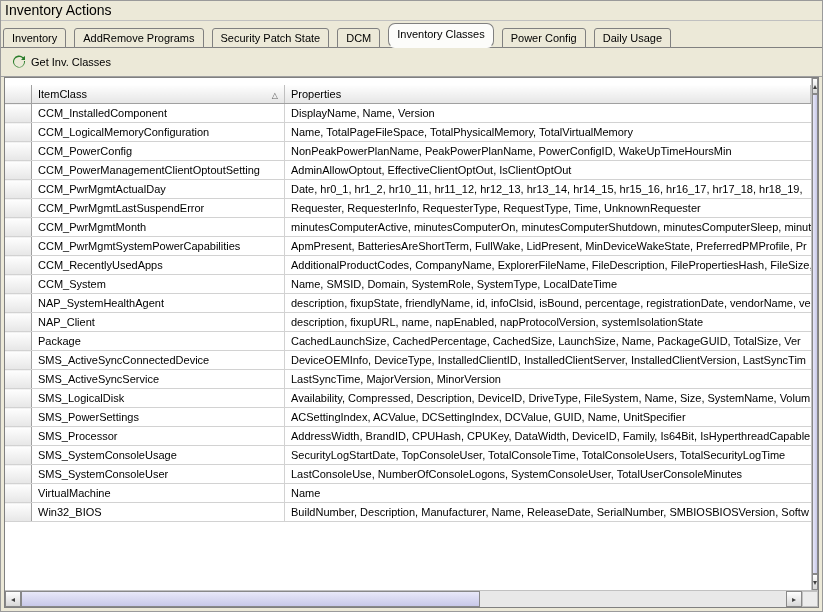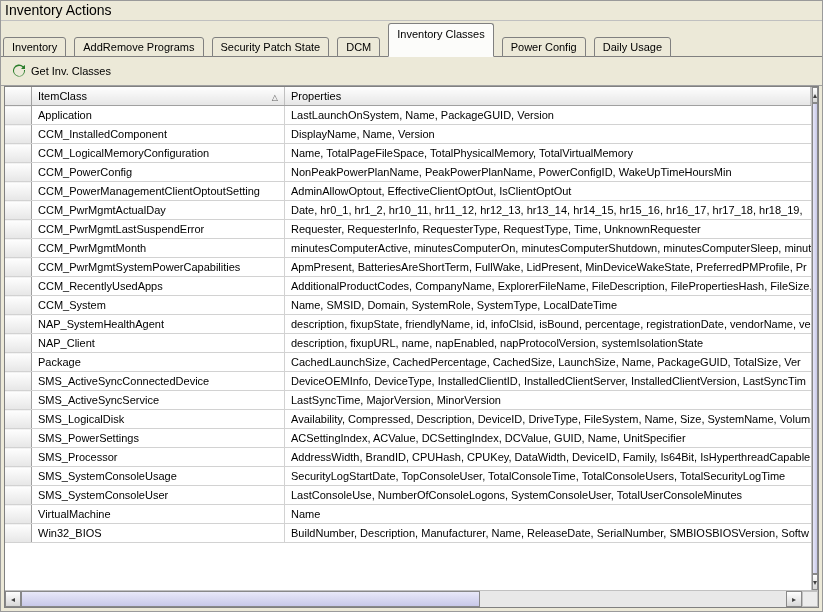--- a/index.html
+++ b/index.html
@@ -54,23 +54,24 @@
   .tab.inactive {
     margin-top: 2px;
     background: #ece9d8;
     border-bottom: 1px solid #808080;
   }
   .tab.active {
     background: #fcfcfa;
     position: relative;
     z-index: 2;
     padding-top: 4px;
-    padding-bottom: 16px;
+    padding-bottom: 7px;
     margin-bottom: -1px;
     border-bottom: 1px solid #fcfcfa;
+    border-radius: 7px;
   }
   .toolbar {
     display: flex;
     align-items: flex-start;
     padding: 4px 6px;
     background: #ece9d8;
     border-bottom: 1px solid #a0a0a0;
     gap: 4px;
   }
   .toolbar .btn {
@@ -100,20 +101,21 @@
     display: flex;
   }
   .grid-inner {
     flex: 1 1 auto;
     overflow: hidden;
   }
   .grid {
     width: 100%;
     border-collapse: collapse;
     table-layout: fixed;
+    margin-top: 7px;
   }
   .grid thead th {
     position: sticky;
     top: 0;
     background: linear-gradient(#fefefe,#e6e6e6);
     font-weight: normal;
     text-align: left;
     padding: 3px 6px;
     font-size: 11px;
     border-right: 1px solid #c0c0c0;
@@ -263,25 +265,20 @@
                 <span class="sort-tri">△</span>
               </th>
               <th class="prop-col">
                 <span>Properties</span>
               </th>
             </tr>
           </thead>
           <tbody id="grid-body">
               <tr>
                 <th class="rowhdr"></th>
-                <td class="cls-cell">Application</td>
-                <td class="prop-cell">LastLaunchOnSystem, Name, PackageGUID, Version</td>
-              </tr>
-              <tr>
-                <th class="rowhdr"></th>
                 <td class="cls-cell">CCM_InstalledComponent</td>
                 <td class="prop-cell">DisplayName, Name, Version</td>
               </tr>
               <tr>
                 <th class="rowhdr"></th>
                 <td class="cls-cell">CCM_LogicalMemoryConfiguration</td>
                 <td class="prop-cell">Name, TotalPageFileSpace, TotalPhysicalMemory, TotalVirtualMemory</td>
               </tr>
               <tr>
                 <th class="rowhdr"></th>

